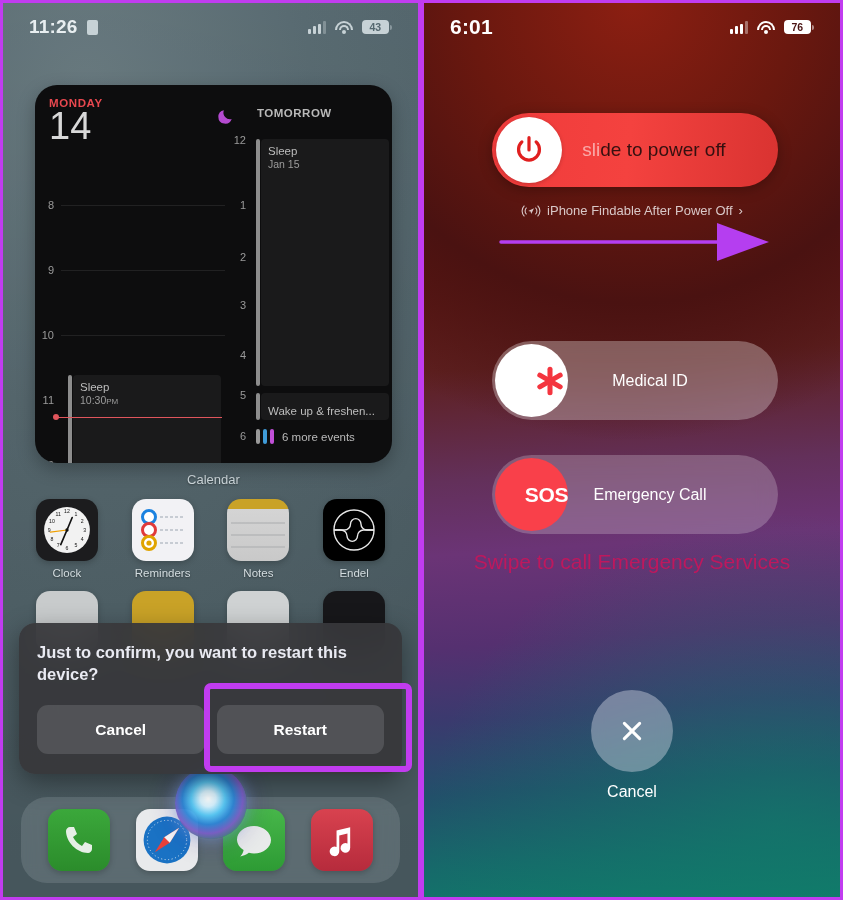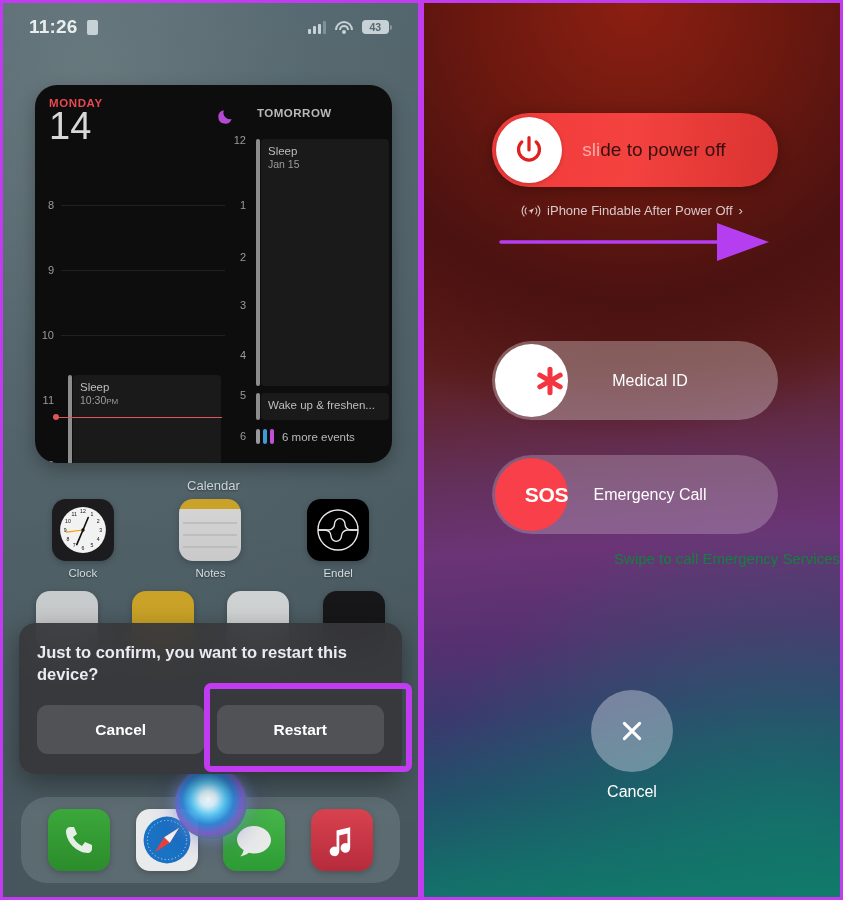--- a/index.html
+++ b/index.html
@@ -118,21 +118,21 @@
   .ev-sub   { color: #9c9c9c; font-size: 10.5px; line-height: 13px; }
   .ev-sub .ampm { font-size: 8px; }
 
   .nowline { position: absolute; left: 21px; right: 9px; height: 1.2px; background: #e0555c; }
   .nowdot  { position: absolute; left: 18px; width: 6px; height: 6px; border-radius: 50%; background: #e0555c; }
 
   .more-events { position:absolute; display:flex; align-items:center; gap: 3px; }
   .me-pill { width: 4px; height: 15px; border-radius: 2px; }
   .me-text { color: #b9b9b9; font-size: 11.5px; margin-left: 5px; }
 
-  .widget-label { text-align: center; color: #ccd6da; font-size: 13px; margin-top: 15px; text-shadow: 0 1px 2px rgba(0,0,0,.4); }
+  .widget-label { text-align: center; color: #ccd6da; font-size: 13px; margin-top: 9px; text-shadow: 0 1px 2px rgba(0,0,0,.4); }
 
   
   .app-grid { position: absolute; top: 496px; left: 0; right: 0; z-index: 3; }
   .app-row { display: flex; justify-content: space-around; padding: 0 16px; margin-bottom: 12px; }
   .app { width: 70px; display: flex; flex-direction: column; align-items: center; }
   .app-icon { width: 62px; height: 62px; border-radius: 14px; overflow: hidden; position: relative; box-shadow: 0 2px 6px rgba(0,0,0,.22); }
   .app-name { margin-top: 6px; color: #d4dde0; font-size: 11.5px; text-shadow: 0 1px 2px rgba(0,0,0,.45); white-space: nowrap; }
 
   
   .ic-clock { background: #1c1c1e; display:flex; align-items:center; justify-content:center; }
@@ -253,22 +253,22 @@
   .action-btn.sos     { top: 452px; background: rgba(255,255,255,.22); }
   .ab-circle {
     position: absolute; left: 3px; top: 3px; width: 73px; height: 73px; border-radius: 50%;
     display: flex; align-items: center; justify-content: flex-end;
   }
   .ab-circle.white { background: #ffffff; }
   .ab-circle.red   { background: #f9404a; color:#fff; font-weight: 800; font-size: 21px; letter-spacing: -.4px; }
   .ab-label { position: absolute; left: 0; right: 0; text-align: center; color: #fff; font-size: 16px; padding-left: 30px; }
 
   .swipe-hint {
-    position: absolute; top: 547px; left: 0; right: 0; text-align: right;
-    color: #15803d; font-size: 15px;
+    position: absolute; top: 547px; left: 0; right: 0; text-align: center;
+    color: #be185d; font-size: 21px;
   }
 
   .cancel-wrap { position: absolute; top: 687px; left: 0; right: 0; display:flex; flex-direction:column; align-items:center; }
   .cancel-circle {
     width: 82px; height: 82px; border-radius: 50%;
     background: rgba(235,235,245,.38);
     backdrop-filter: blur(8px);
     display:flex; align-items:center; justify-content:center;
   }
   .cancel-label { margin-top: 11px; color:#fff; font-size: 16px; }
@@ -382,21 +382,21 @@
               </div>
 
             <div class="ev-bar" style="left:25px; top:2px; height:247px;"></div>
             <div class="ev-box" style="left:30px; top:2px; width:128px; height:247px;">
               <div class="ev-title">Sleep</div>
               <div class="ev-sub">Jan 15</div>
             </div>
 
             <div class="ev-bar" style="left:25px; top:256px; height:27px;"></div>
             <div class="ev-box" style="left:30px; top:256px; width:128px; height:27px; padding:5px 7px;">
-              <div class="ev-title" style="white-space:nowrap; overflow:hidden;">Wake up &amp; freshen...</div>
+              <div class="ev-title" style="white-space:nowrap; overflow:hidden;margin-top:6px;">Wake up &amp; freshen...</div>
             </div>
 
             <div class="more-events" style="left:25px; top:292px;">
               <span class="me-pill" style="background:#9a9a9a"></span>
               <span class="me-pill" style="background:#3f9bd8"></span>
               <span class="me-pill" style="background:#c150d8"></span>
               <span class="me-text">6 more events</span>
             </div>
           </div>
         </div>
@@ -428,20 +428,34 @@
                   <text x="10.5" y="35.5">8</text>
                 <text x="8" y="27">9</text>
                   <text x="10.5" y="18">10</text>
                   <text x="16.5" y="11.5">11</text>
               </g>
             </svg>
           </div>
           <div class="app-name">Clock</div>
         </div>
         <div class="app">
+          <div class="app-icon ic-reminders">
+            <svg viewBox="0 0 62 62" width="62" height="62">
+              <circle cx="17" cy="18" r="6.5" fill="#fff" stroke="#1b82e0" stroke-width="3"></circle>
+              <circle cx="17" cy="31" r="6.5" fill="#fff" stroke="#e03a3a" stroke-width="3"></circle>
+              <circle cx="17" cy="44" r="6.5" fill="#fff" stroke="#e0a400" stroke-width="3"></circle>
+              <circle cx="17" cy="44" r="2.6" fill="#e0a400"></circle>
+              <line x1="28" y1="18" x2="52" y2="18" stroke="#b9c0c8" stroke-width="1.6" stroke-dasharray="3 2"></line>
+              <line x1="28" y1="31" x2="52" y2="31" stroke="#b9c0c8" stroke-width="1.6" stroke-dasharray="3 2"></line>
+              <line x1="28" y1="44" x2="52" y2="44" stroke="#b9c0c8" stroke-width="1.6" stroke-dasharray="3 2"></line>
+            </svg>
+          </div>
+          <div class="app-name">Reminders</div>
+        </div>
+        <div class="app">
           <div class="app-icon ic-notes">
             <svg viewBox="0 0 62 62" width="62" height="62">
               <line x1="4" y1="24" x2="58" y2="24" stroke="#aaabad" stroke-width="1.2"></line>
               <line x1="4" y1="36" x2="58" y2="36" stroke="#aaabad" stroke-width="1.2"></line>
               <line x1="4" y1="48" x2="58" y2="48" stroke="#aaabad" stroke-width="1.2"></line>
             </svg>
           </div>
           <div class="app-name">Notes</div>
         </div>
         <div class="app">
@@ -507,20 +521,42 @@
           <button class="dlg-btn">Restart</button>
         </div>
       </div>
       <div class="highlight-box"></div>
     </div>
   </div>
 
   <div class="panel panel-right">
     <div class="power-bg"></div>
 
+    <div class="statusbar sb-right-theme">
+      <div class="sb-time">
+        <span>6:01</span>
+      </div>
+      <div class="sb-right">
+        <span class="bars">
+            <i></i>
+            <i></i>
+            <i></i>
+            <i></i>
+          </span>
+        <span class="wifi">
+          <span class="w1"></span>
+            <span class="w2"></span>
+            <span class="w3"></span>
+        </span>
+        <span class="batt">
+          <span class="batt-body">76</span>
+          <span class="batt-cap"></span>
+        </span>
+      </div>
+    </div>
 
     <div class="slider">
       <div class="slider-knob">
         <svg viewBox="0 0 40 40" width="38" height="38">
           <path d="M12.5 11.5a11 11 0 1 0 15 0" fill="none" stroke="#e01f1f" stroke-width="3.4" stroke-linecap="round"></path>
           <line x1="20" y1="7" x2="20" y2="20" stroke="#e01f1f" stroke-width="3.4" stroke-linecap="round"></line>
         </svg>
       </div>
       <div class="slider-text">
         <span class="dim">sli</span><span>de to power off</span>

